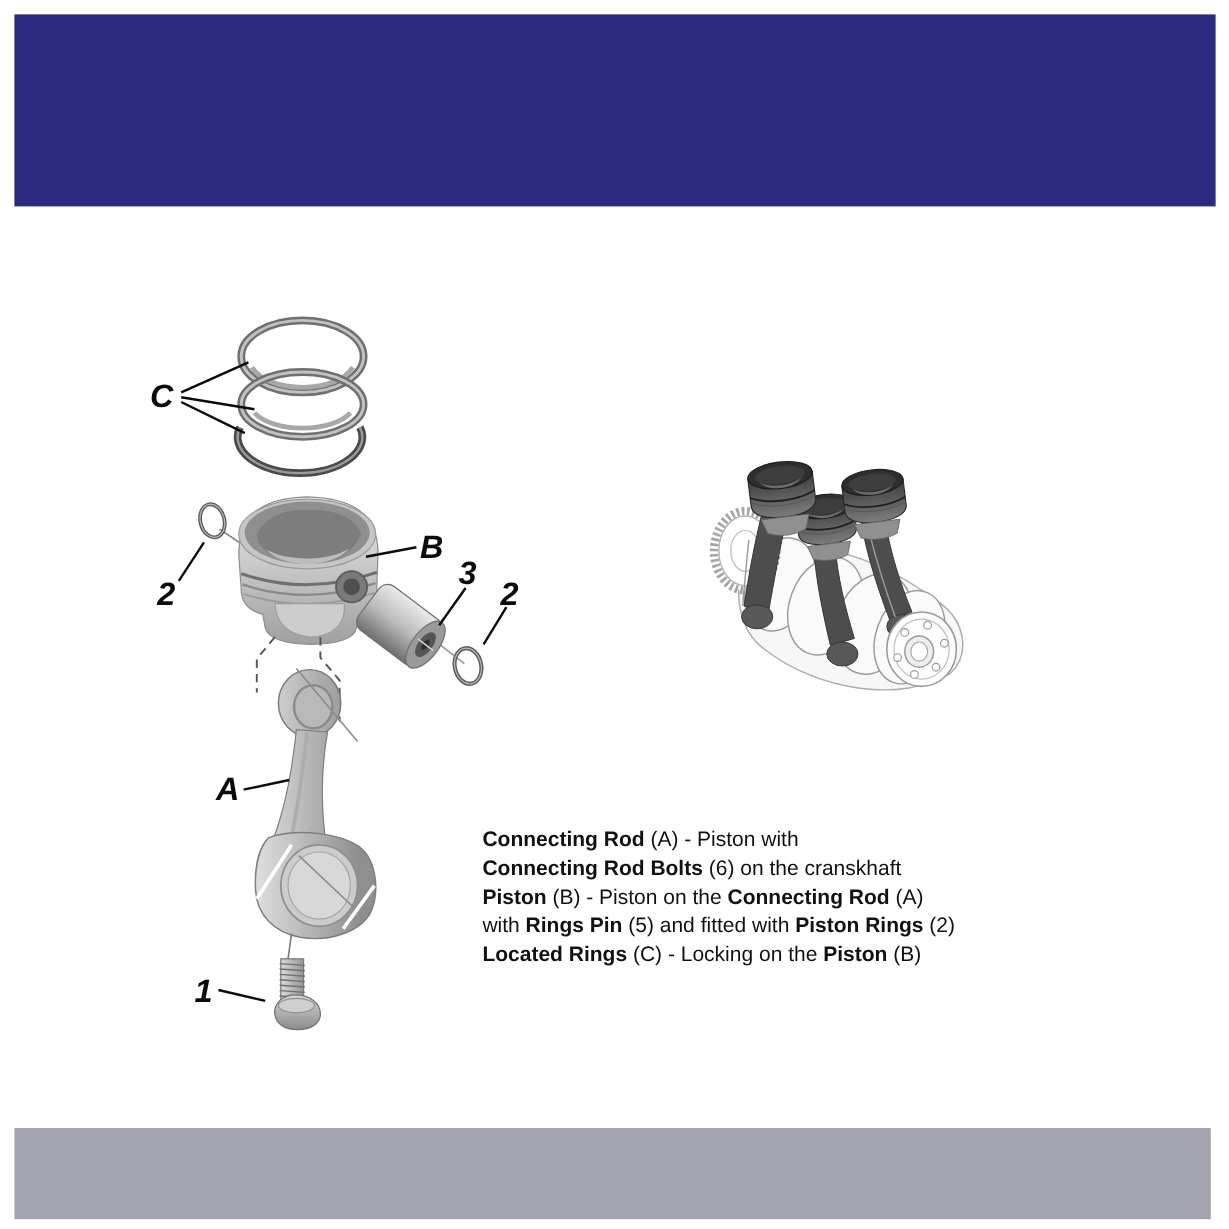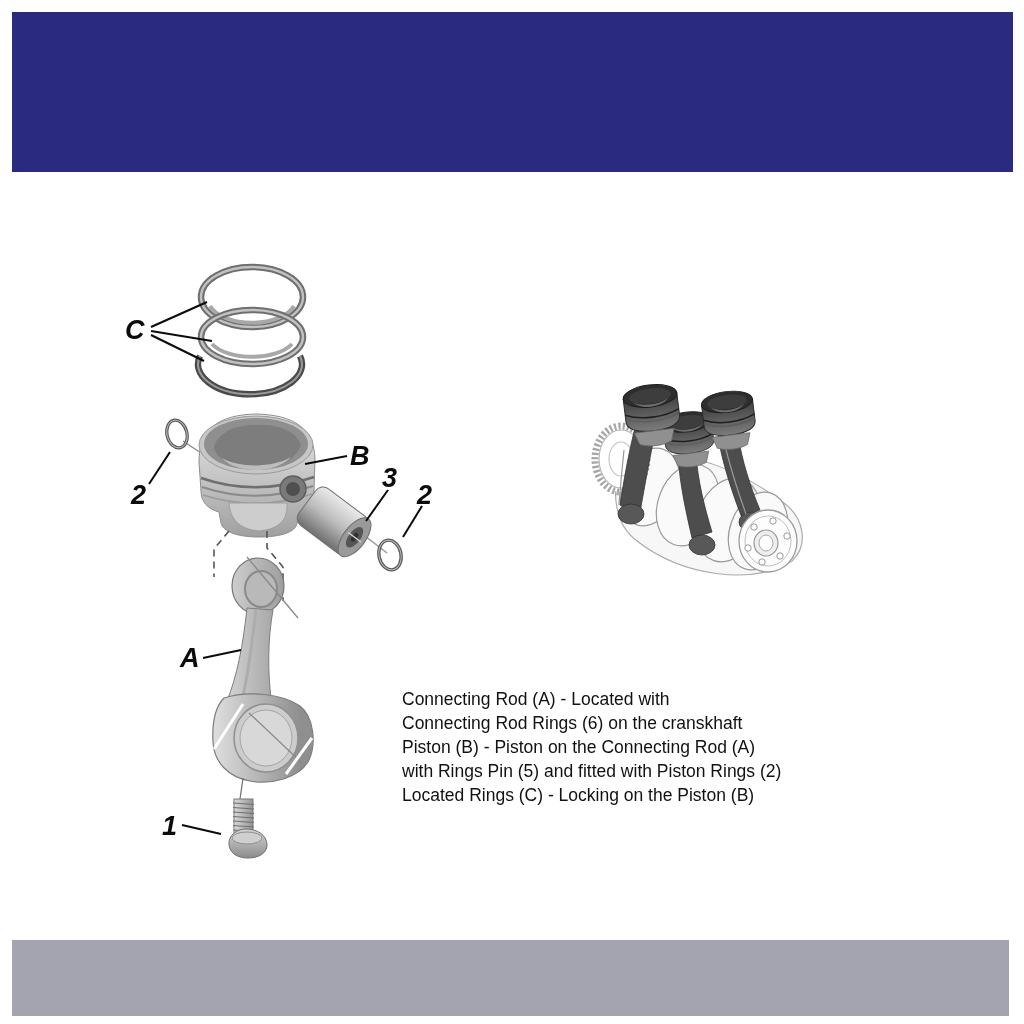--- a/index.html
+++ b/index.html
@@ -5,21 +5,21 @@
   html,body{margin:0;padding:0;background:#ffffff;}
   .page{position:relative;width:1024px;height:1024px;background:#ffffff;overflow:hidden;
         font-family:"Liberation Sans", sans-serif;}
   .band{position:absolute;}
   .top-banner{left:12px;top:12px;width:1001px;height:160px;}
   .footer-band{left:12px;top:940px;width:997px;height:76px;}
   .diagram-svg{position:absolute;left:0;top:0;width:1024px;height:1024px;}
   .desc{position:absolute;left:402px;top:687px;width:500px;color:#111;
         font-size:17.5px;line-height:24px;}
   .desc p{margin:0;padding:0;white-space:nowrap;}
-  .desc .b{font-weight:normal;}
+  .desc .b{font-weight:bold;}
   .callout{font-family:"Liberation Sans", sans-serif;font-weight:bold;font-style:italic;
            fill:#0b0b0b;font-size:27px;}
 </style>
 </head>
 <body>
 
 <div class="page">
 
   <div class="band top-banner" style="background-color: rgb(42, 42, 128);"></div>
 
@@ -218,22 +218,22 @@
         <circle cx="780" cy="556" r="3.2" fill="#ffffff" stroke="#999" stroke-width="1"></circle>
         <circle cx="762" cy="562" r="3.2" fill="#ffffff" stroke="#999" stroke-width="1"></circle>
         <circle cx="748" cy="548" r="3.2" fill="#ffffff" stroke="#999" stroke-width="1"></circle>
         <circle cx="754" cy="527" r="3.2" fill="#ffffff" stroke="#999" stroke-width="1"></circle>
         <circle cx="773" cy="521" r="3.2" fill="#ffffff" stroke="#999" stroke-width="1"></circle>
       </g>
     </g>
   </svg>
 
   <div class="desc">
-    <p><span class="b">Connecting Rod</span><span> (A) - Located with</span></p>
-    <p><span class="b">Connecting Rod Rings</span><span> (6) on the cranskhaft</span></p>
+    <p><span class="b">Connecting Rod</span><span> (A) - Piston with</span></p>
+    <p><span class="b">Connecting Rod Bolts</span><span> (6) on the cranskhaft</span></p>
     <p><span class="b">Piston</span><span> (B) - Piston on the </span><span class="b">Connecting Rod</span><span> (A)</span></p>
     <p><span>with </span><span class="b">Rings Pin</span><span> (5) and fitted with </span><span class="b">Piston Rings</span><span> (2)</span></p>
     <p><span class="b">Located Rings</span><span> (C) - Locking on the </span><span class="b">Piston</span><span> (B)</span></p>
   </div>
 
   <div class="band footer-band" style="background-color: rgb(163, 164, 175);"></div>
 
 </div>
 
 </body></html>

